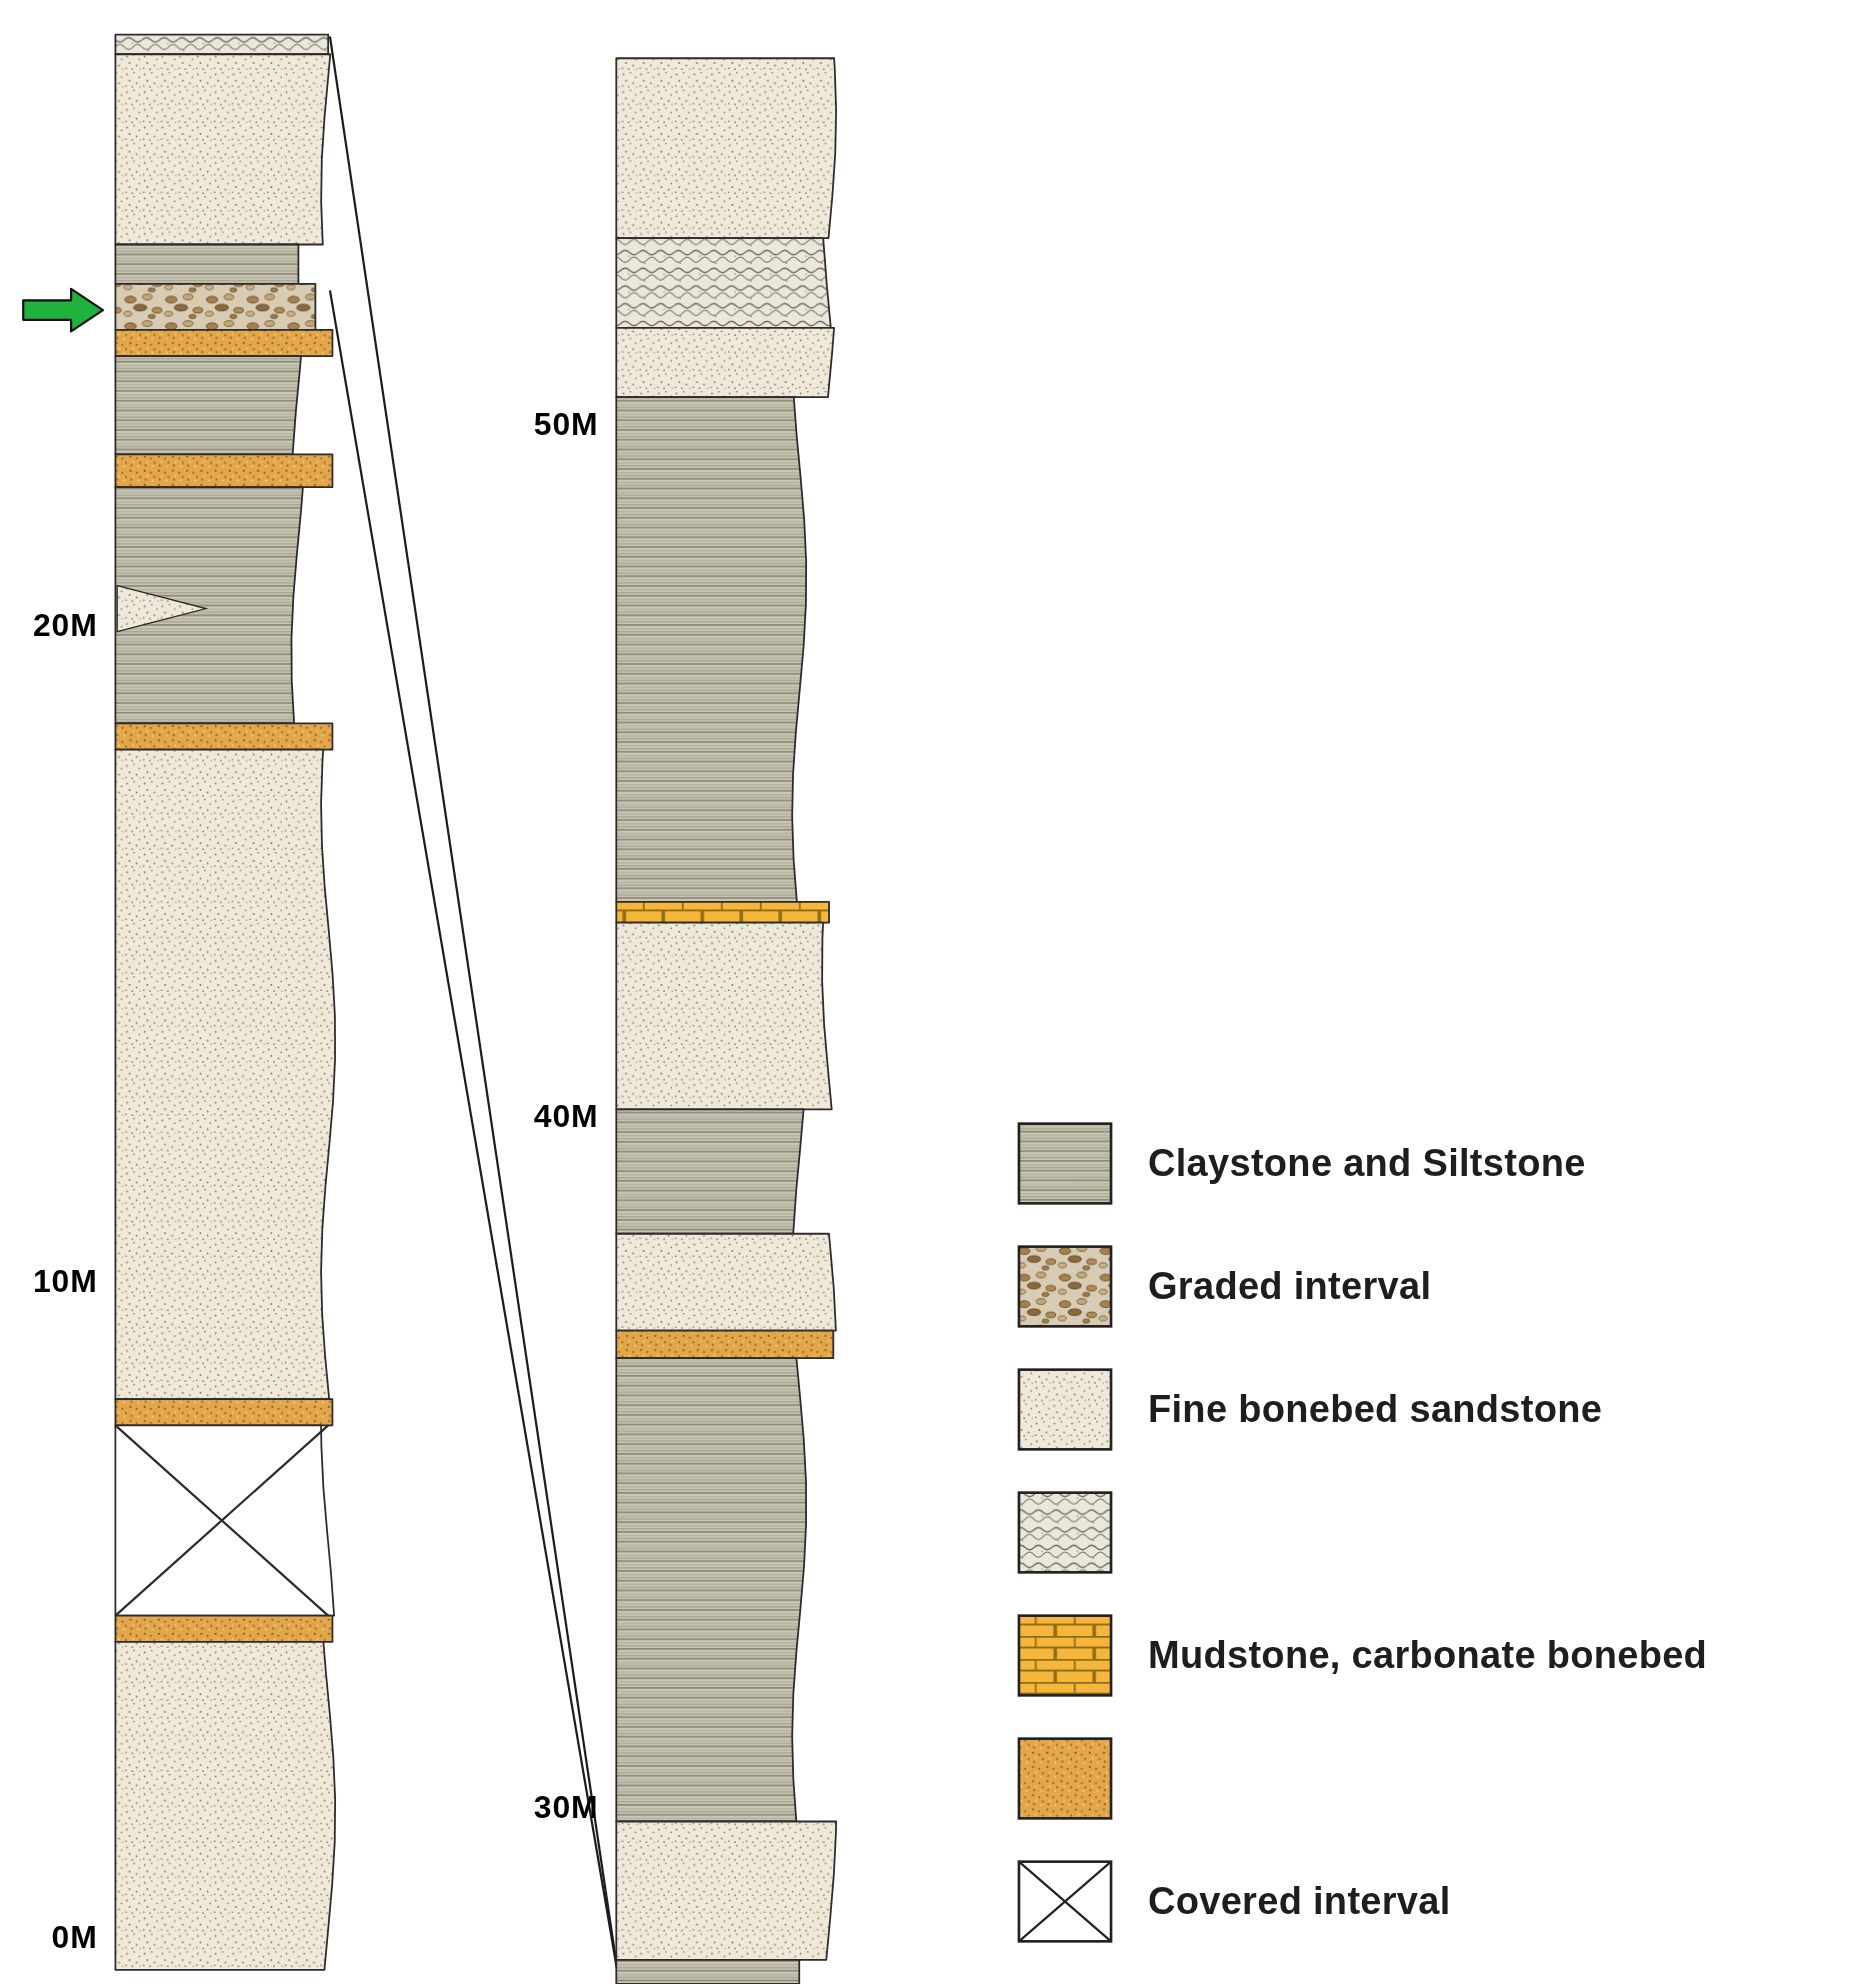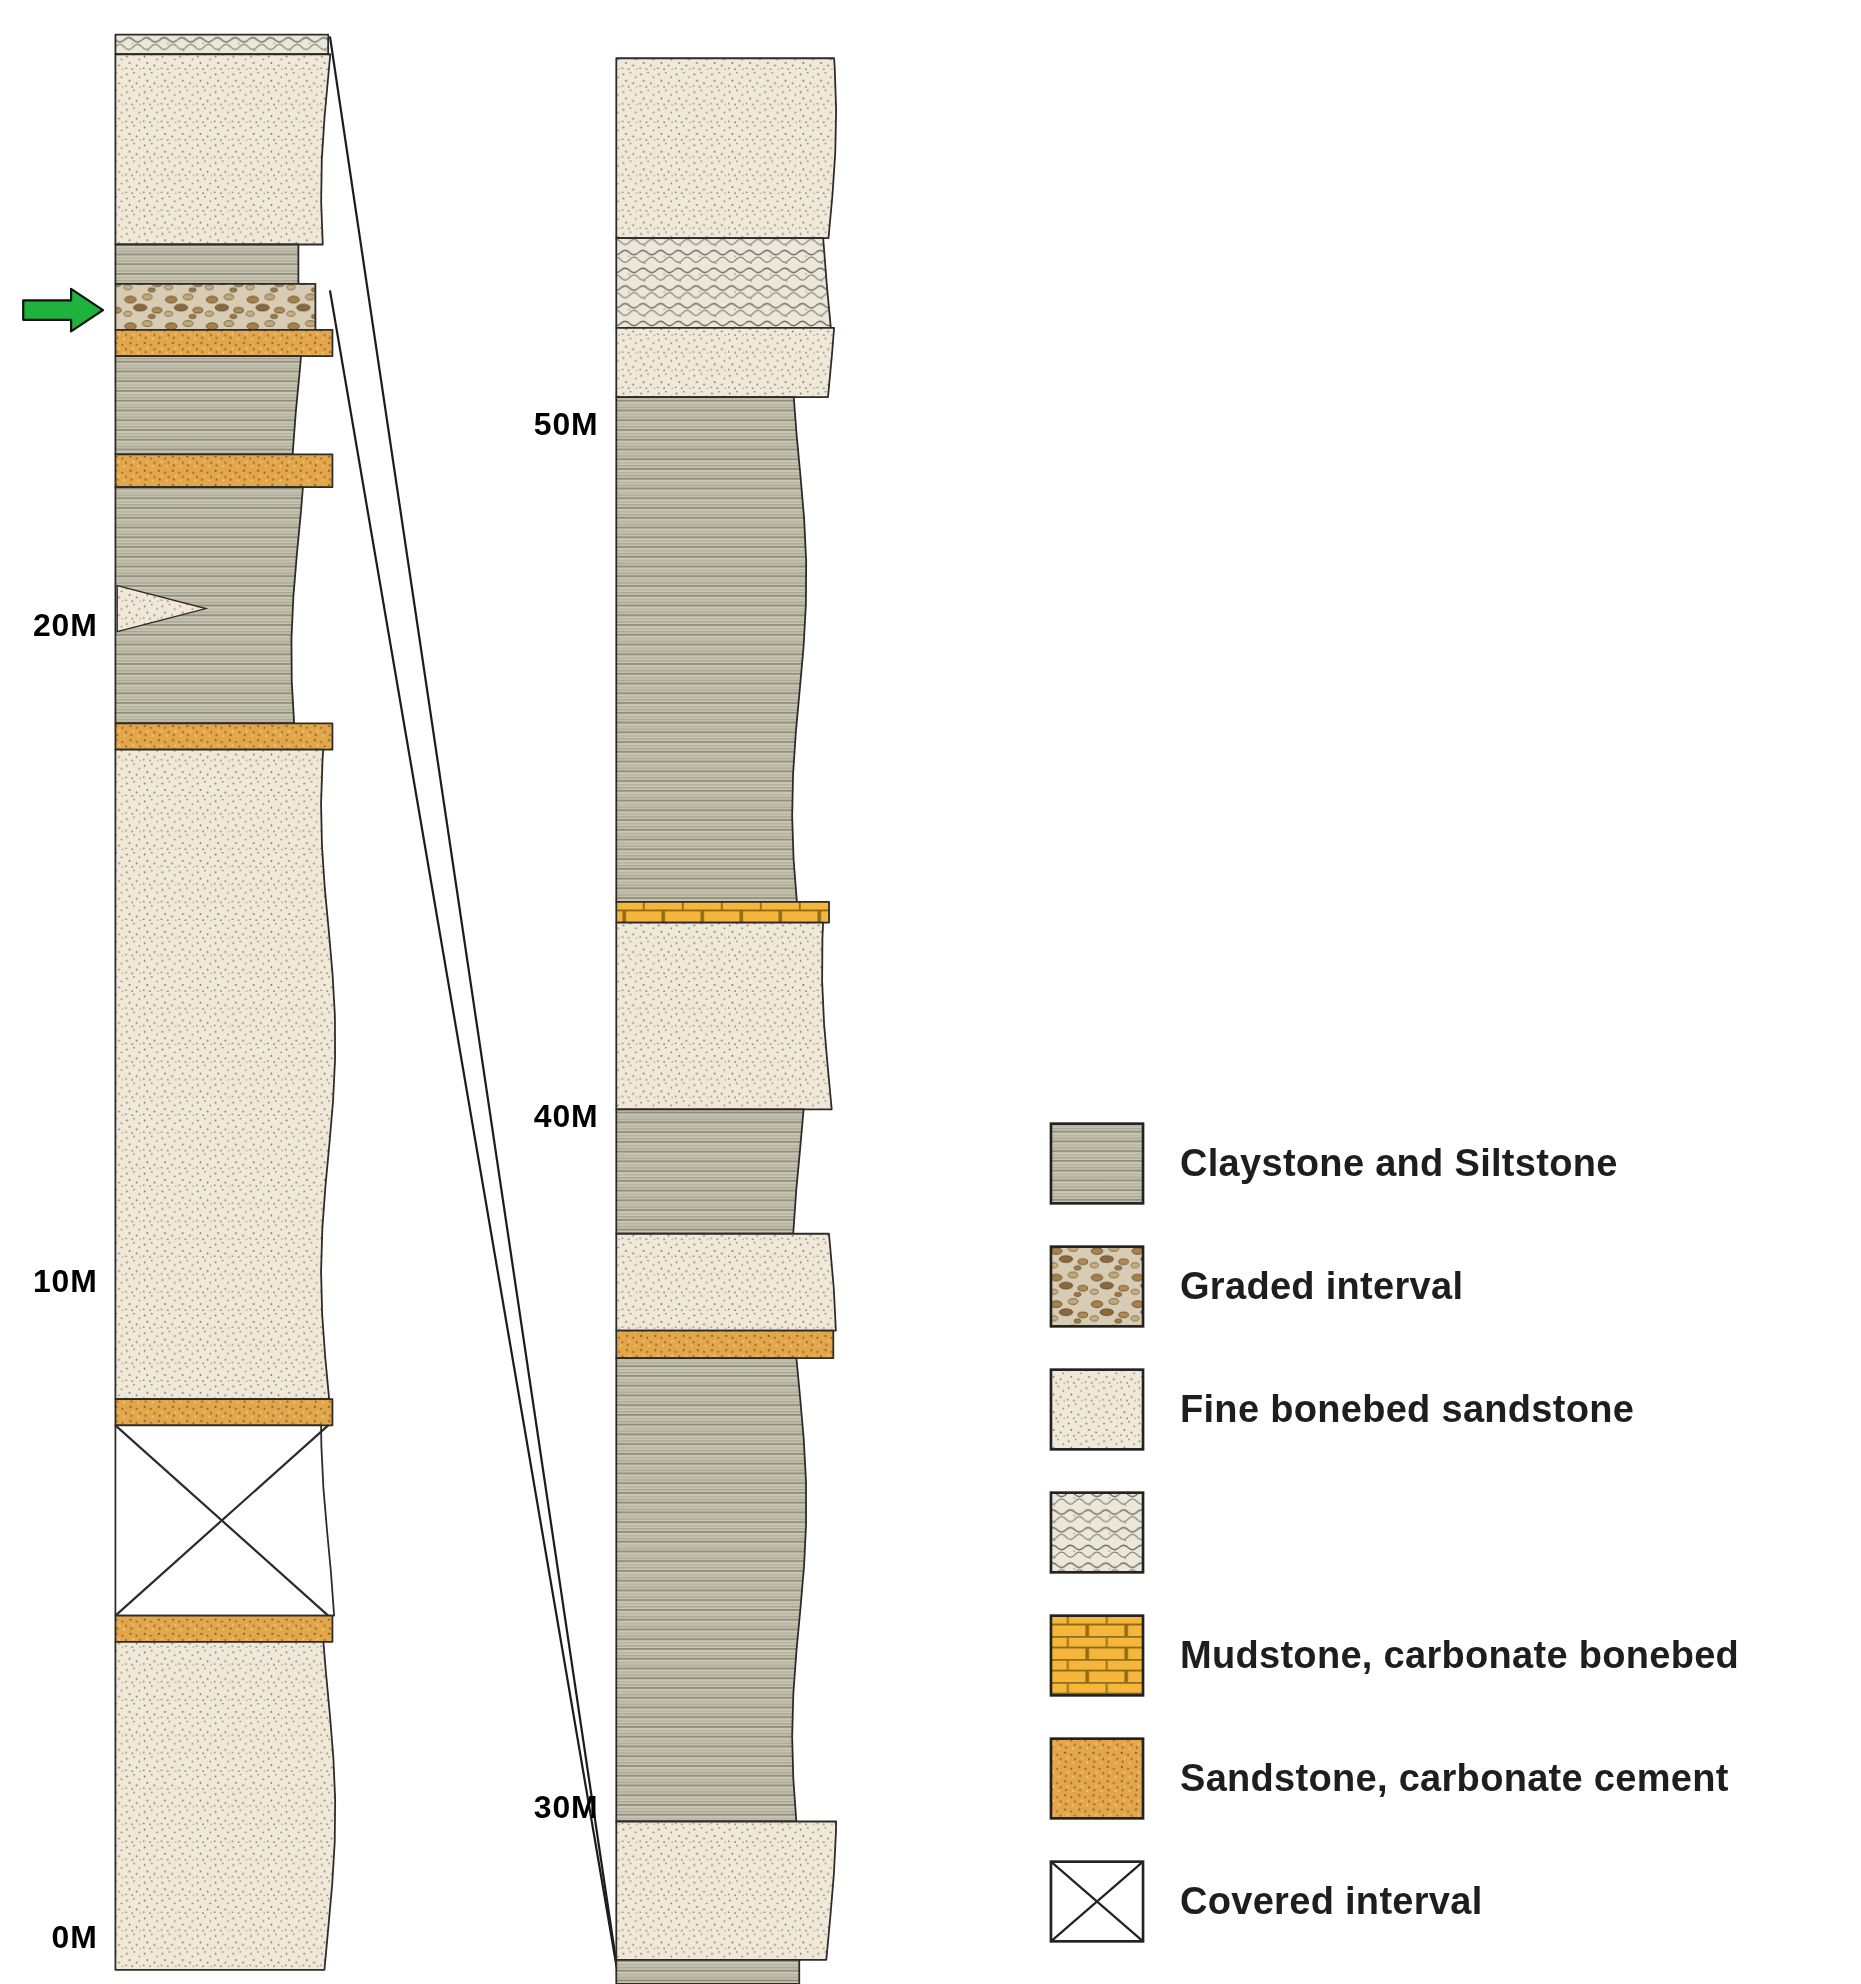--- a/index.html
+++ b/index.html
@@ -1,20 +1,20 @@
 <!DOCTYPE html>
 <html style="font-size:14px"><head>
 <meta charset="utf-8">
 <style>
   html,body{margin:0;padding:0;background:#ffffff;}
   body{width:1862px;height:1984px;position:relative;overflow:hidden;
        font-family:"Liberation Sans",sans-serif;}
   .page{position:relative;width:1862px;height:1984px;}
   #columns-svg{position:absolute;left:0;top:0;}
-  .legend{position:absolute;left:1048px;top:1102px;display:flex;flex-direction:column;}
+  .legend{position:absolute;left:1016px;top:1102px;display:flex;flex-direction:column;}
   .legend-row{height:123px;display:flex;align-items:center;}
   .swatch{width:98px;height:85px;flex:0 0 auto;display:block;}
   .legend-label{margin-left:34px;font-weight:700;font-size:38px;color:#1e1e1e;
                 font-family:"Liberation Sans",sans-serif;letter-spacing:0.3px;white-space:nowrap;}
 </style>
 </head>
 <body>
 
 <div class="page">
 
@@ -148,21 +148,20 @@
     <div class="legend-row">
       <svg class="swatch" viewBox="0 0 110 96">
         <rect x="3" y="3" width="104" height="90" fill="url(#p-mudcarb)" stroke="#222" stroke-width="3"></rect>
       </svg>
       <span class="legend-label">Mudstone, carbonate bonebed</span>
     </div>
     <div class="legend-row">
       <svg class="swatch" viewBox="0 0 110 96">
         <rect x="3" y="3" width="104" height="90" fill="url(#p-sandcarb)" stroke="#222" stroke-width="3"></rect>
       </svg>
-      <span class="legend-label">Sandstone, carbonate cement</span>
     </div>
     <div class="legend-row">
       <svg class="swatch" viewBox="0 0 110 96">
         <rect x="3" y="3" width="104" height="90" fill="#ffffff" stroke="#222" stroke-width="3"></rect>
         <line x1="3" y1="3" x2="107" y2="93" stroke="#222" stroke-width="2.5"></line>
         <line x1="107" y1="3" x2="3" y2="93" stroke="#222" stroke-width="2.5"></line>
       </svg>
       <span class="legend-label">Covered interval</span>
     </div>
   </div>

